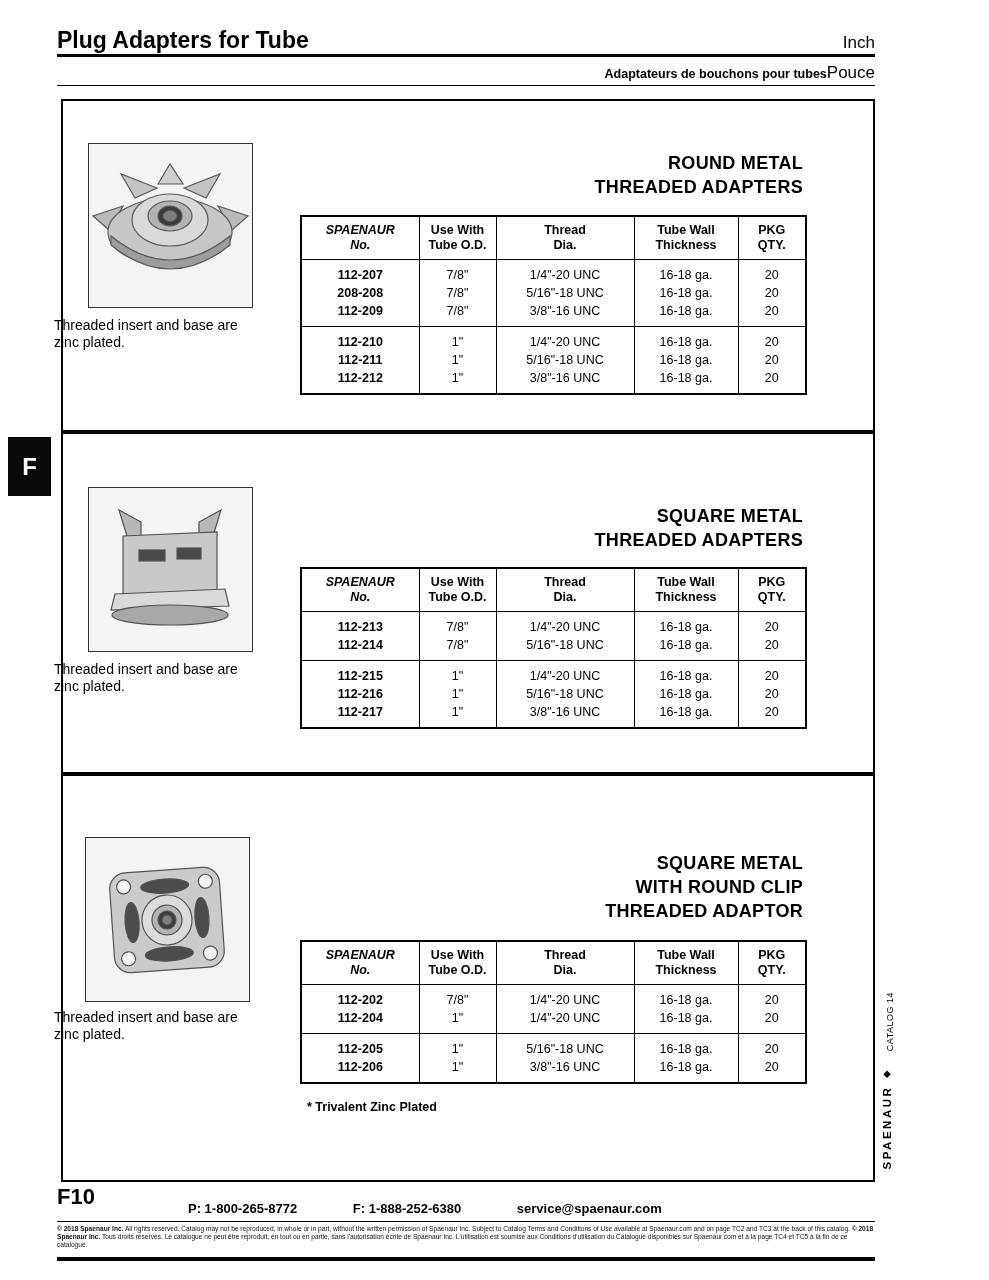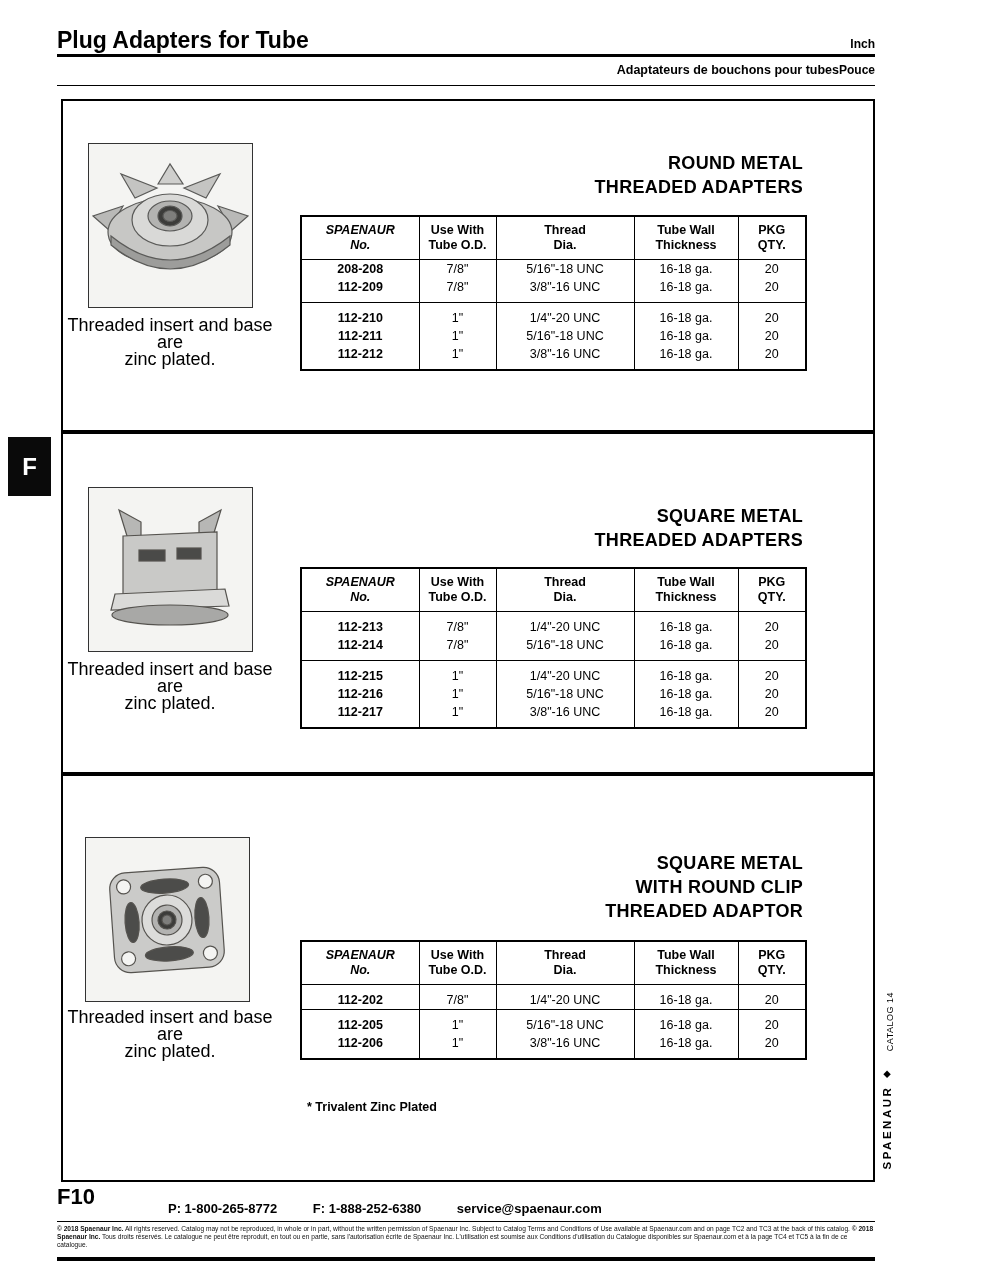--- a/index.html
+++ b/index.html
@@ -6,21 +6,21 @@
   html,body { width:989px; height:1280px; background:#fff; }
   body { font-family:"Liberation Sans", sans-serif; color:#000; position:relative; overflow:hidden; }
 
   .abs { position:absolute; }
 
   
   .hdr-row { left:57px; width:818px; display:flex; justify-content:space-between; align-items:baseline; }
   .hdr-row1 { top:27px; }
   .hdr-row2 { top:63px;justify-content:flex-end; }
   .hdr-title { font-size:23px; font-weight:bold; }
-  .hdr-unit  { font-size:12px; font-weight:bold; }
+  .hdr-unit  { font-size:17px; font-weight:normal; }
   .hdr-title-fr { font-size:12.5px; font-weight:bold; }
   .rule { left:57px; width:818px; background:#000; }
   .rule-thick { top:54px; height:3px; }
   .rule-thin  { top:85px; height:1px; }
 
   
   .main-box { left:61px; top:99px; width:814px; height:1083px; border:2px solid #000; }
   .divider { left:61px; width:814px; height:4px; background:#000; }
   .div-1 { top:430px; }
   .div-2 { top:772px; }
@@ -31,21 +31,21 @@
               font-size:24px; font-weight:bold; }
 
   
   .photo-frame { width:165px; height:165px; border:1px solid #333; background:#fff; }
   .photo-frame svg { width:100%; height:100%; display:block; }
   .pf-1 { left:88px; top:143px; }
   .pf-2 { left:88px; top:487px; }
   .pf-3 { left:85px; top:837px; }
 
   
-  .caption { left:54px; width:232px; text-align:center; font-size:18px; line-height:17px; }
+  .caption { left:54px; width:232px; font-size:14px; line-height:17px; }
   .cap-1 { top:317px; } .cap-2 { top:661px; } .cap-3 { top:1009px; }
 
   
   .sec-title { left:303px; width:500px; text-align:right; font-weight:bold;
                font-size:18px; line-height:24px; letter-spacing:.3px; }
   .ti-1 { top:151px; } .ti-2 { top:504px; } .ti-3 { top:851px; }
 
   
   .spec-table { left:300px; }
   .tb-1 { top:215px; } .tb-2 { top:567px; } .tb-3 { top:940px; }
@@ -66,21 +66,21 @@
 
   
   .vtext { writing-mode:vertical-rl; transform:rotate(180deg); white-space:nowrap; }
   .v-catalog { left:885px; top:992px; font-size:9px; letter-spacing:.5px; }
   .v-brand { left:881px; top:1070px; font-size:11.5px; font-weight:bold; letter-spacing:2.5px; }
   .v-brand .logo { font-size:9px; letter-spacing:0; }
 
   
   .f10 { left:57px; top:1184px; font-size:22px; font-weight:bold; }
   .contact { left:168px; top:1201px; font-size:13px; font-weight:bold; }
-  .contact span { margin-right:32px; }
+  .contact span { margin-right:32px;margin-left:20px; }
   .contact span:last-child { margin-right:0; }
   .foot-hairline { left:57px; top:1221px; width:818px; height:1px; background:#000; }
   .copyright { left:57px; top:1225px; width:818px; font-size:6.6px; line-height:8px; color:#111; }
   .copyright b { font-weight:bold; }
   .bottom-bar { left:57px; top:1257px; width:818px; height:4px; background:#000; }
 </style>
 </head>
 <body>
 
 <div class="abs hdr-row hdr-row1">
@@ -140,20 +140,27 @@
     <thead>
         <tr>
           <th class="it">SPAENAUR<br>No.</th>
           <th>Use With<br>Tube O.D.</th>
           <th>Thread<br>Dia.</th>
           <th>Tube Wall<br>Thickness</th>
           <th>PKG<br>QTY.</th>
         </tr>
       </thead>
     <tbody>
+        <tr class="g-start">
+          <td class="pn">112-207</td>
+          <td>7/8"</td>
+          <td>1/4"-20 UNC</td>
+          <td>16-18 ga.</td>
+          <td>20</td>
+        </tr>
         <tr>
           <td class="pn">208-208</td>
           <td>7/8"</td>
           <td>5/16"-18 UNC</td>
           <td>16-18 ga.</td>
           <td>20</td>
         </tr>
         <tr class="g-end">
           <td class="pn">112-209</td>
           <td>7/8"</td>
@@ -314,20 +321,27 @@
         </tr>
       </thead>
     <tbody>
         <tr class="g-start">
           <td class="pn">112-202</td>
           <td>7/8"</td>
           <td>1/4"-20 UNC</td>
           <td>16-18 ga.</td>
           <td>20</td>
         </tr>
+        <tr class="g-end">
+          <td class="pn">112-204</td>
+          <td>1"</td>
+          <td>1/4"-20 UNC</td>
+          <td>16-18 ga.</td>
+          <td>20</td>
+        </tr>
         <tr class="g-start">
           <td class="pn">112-205</td>
           <td>1"</td>
           <td>5/16"-18 UNC</td>
           <td>16-18 ga.</td>
           <td>20</td>
         </tr>
         <tr class="g-end">
           <td class="pn">112-206</td>
           <td>1"</td>

